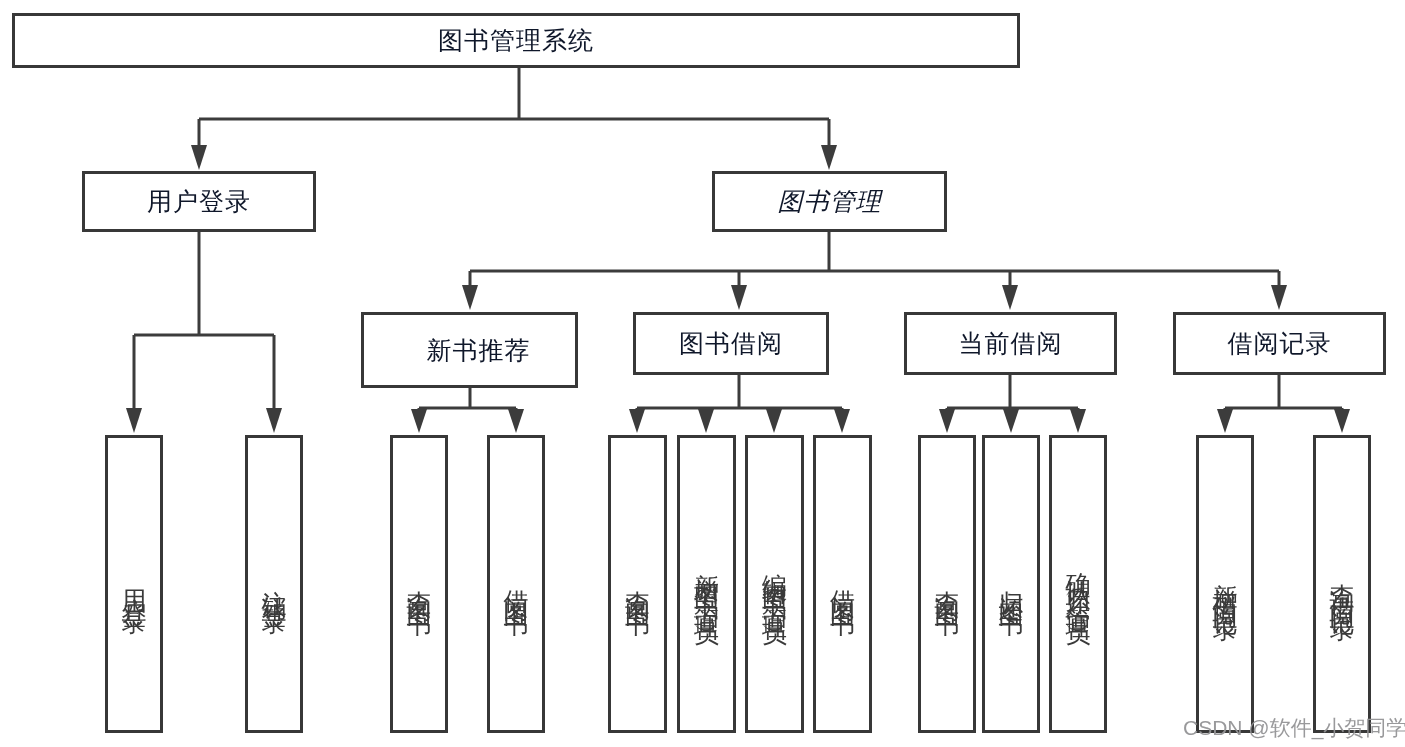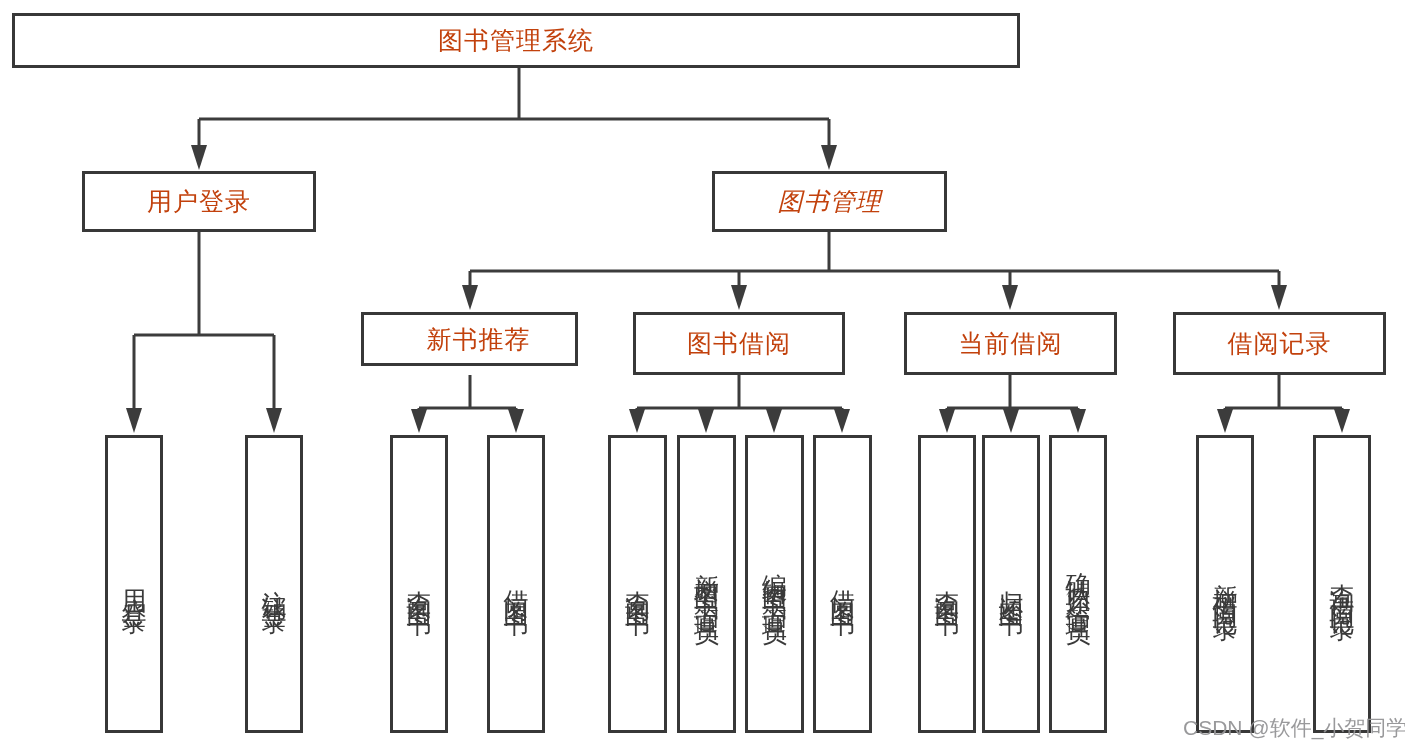--- a/index.html
+++ b/index.html
@@ -29,21 +29,21 @@
     box-sizing: border-box;
     border: 3px solid #383838;
     background: #ffffff;
     display: flex;
     align-items: center;
     justify-content: center;
   }
   .hlabel {
     font-size: 25px;
     letter-spacing: 1px;
-    color: #c2410c;
+    color: #0f172a;
     white-space: nowrap;
     line-height: 1;
   }
   .vbox {
     top: 435px;
     height: 298px;
   }
   .vlabel {
     writing-mode: vertical-rl;
     text-orientation: mixed;
@@ -112,24 +112,24 @@
     <span class="hlabel">图书管理系统</span>
   </div>
 
   <div class="box" style="left:82px; top:171px; width:234px; height:61px;">
     <span class="hlabel">用户登录</span>
   </div>
   <div class="box" style="left:712px; top:171px; width:235px; height:61px;font-style:italic;">
     <span class="hlabel">图书管理</span>
   </div>
 
-  <div class="box" style="left:361px; top:312px; width:217px; height:54px;padding-left:18px;">
+  <div class="box" style="left:361px; top:312px; width:217px; height:76px;padding-left:18px;">
     <span class="hlabel">新书推荐</span>
   </div>
-  <div class="box" style="left:633px; top:312px; width:212px; height:63px;">
+  <div class="box" style="left:633px; top:312px; width:196px; height:63px;">
     <span class="hlabel">图书借阅</span>
   </div>
   <div class="box" style="left:904px; top:312px; width:213px; height:63px;">
     <span class="hlabel">当前借阅</span>
   </div>
   <div class="box" style="left:1173px; top:312px; width:213px; height:63px;">
     <span class="hlabel">借阅记录</span>
   </div>
 
   <div class="box vbox" style="left:105px; width:58px;">

